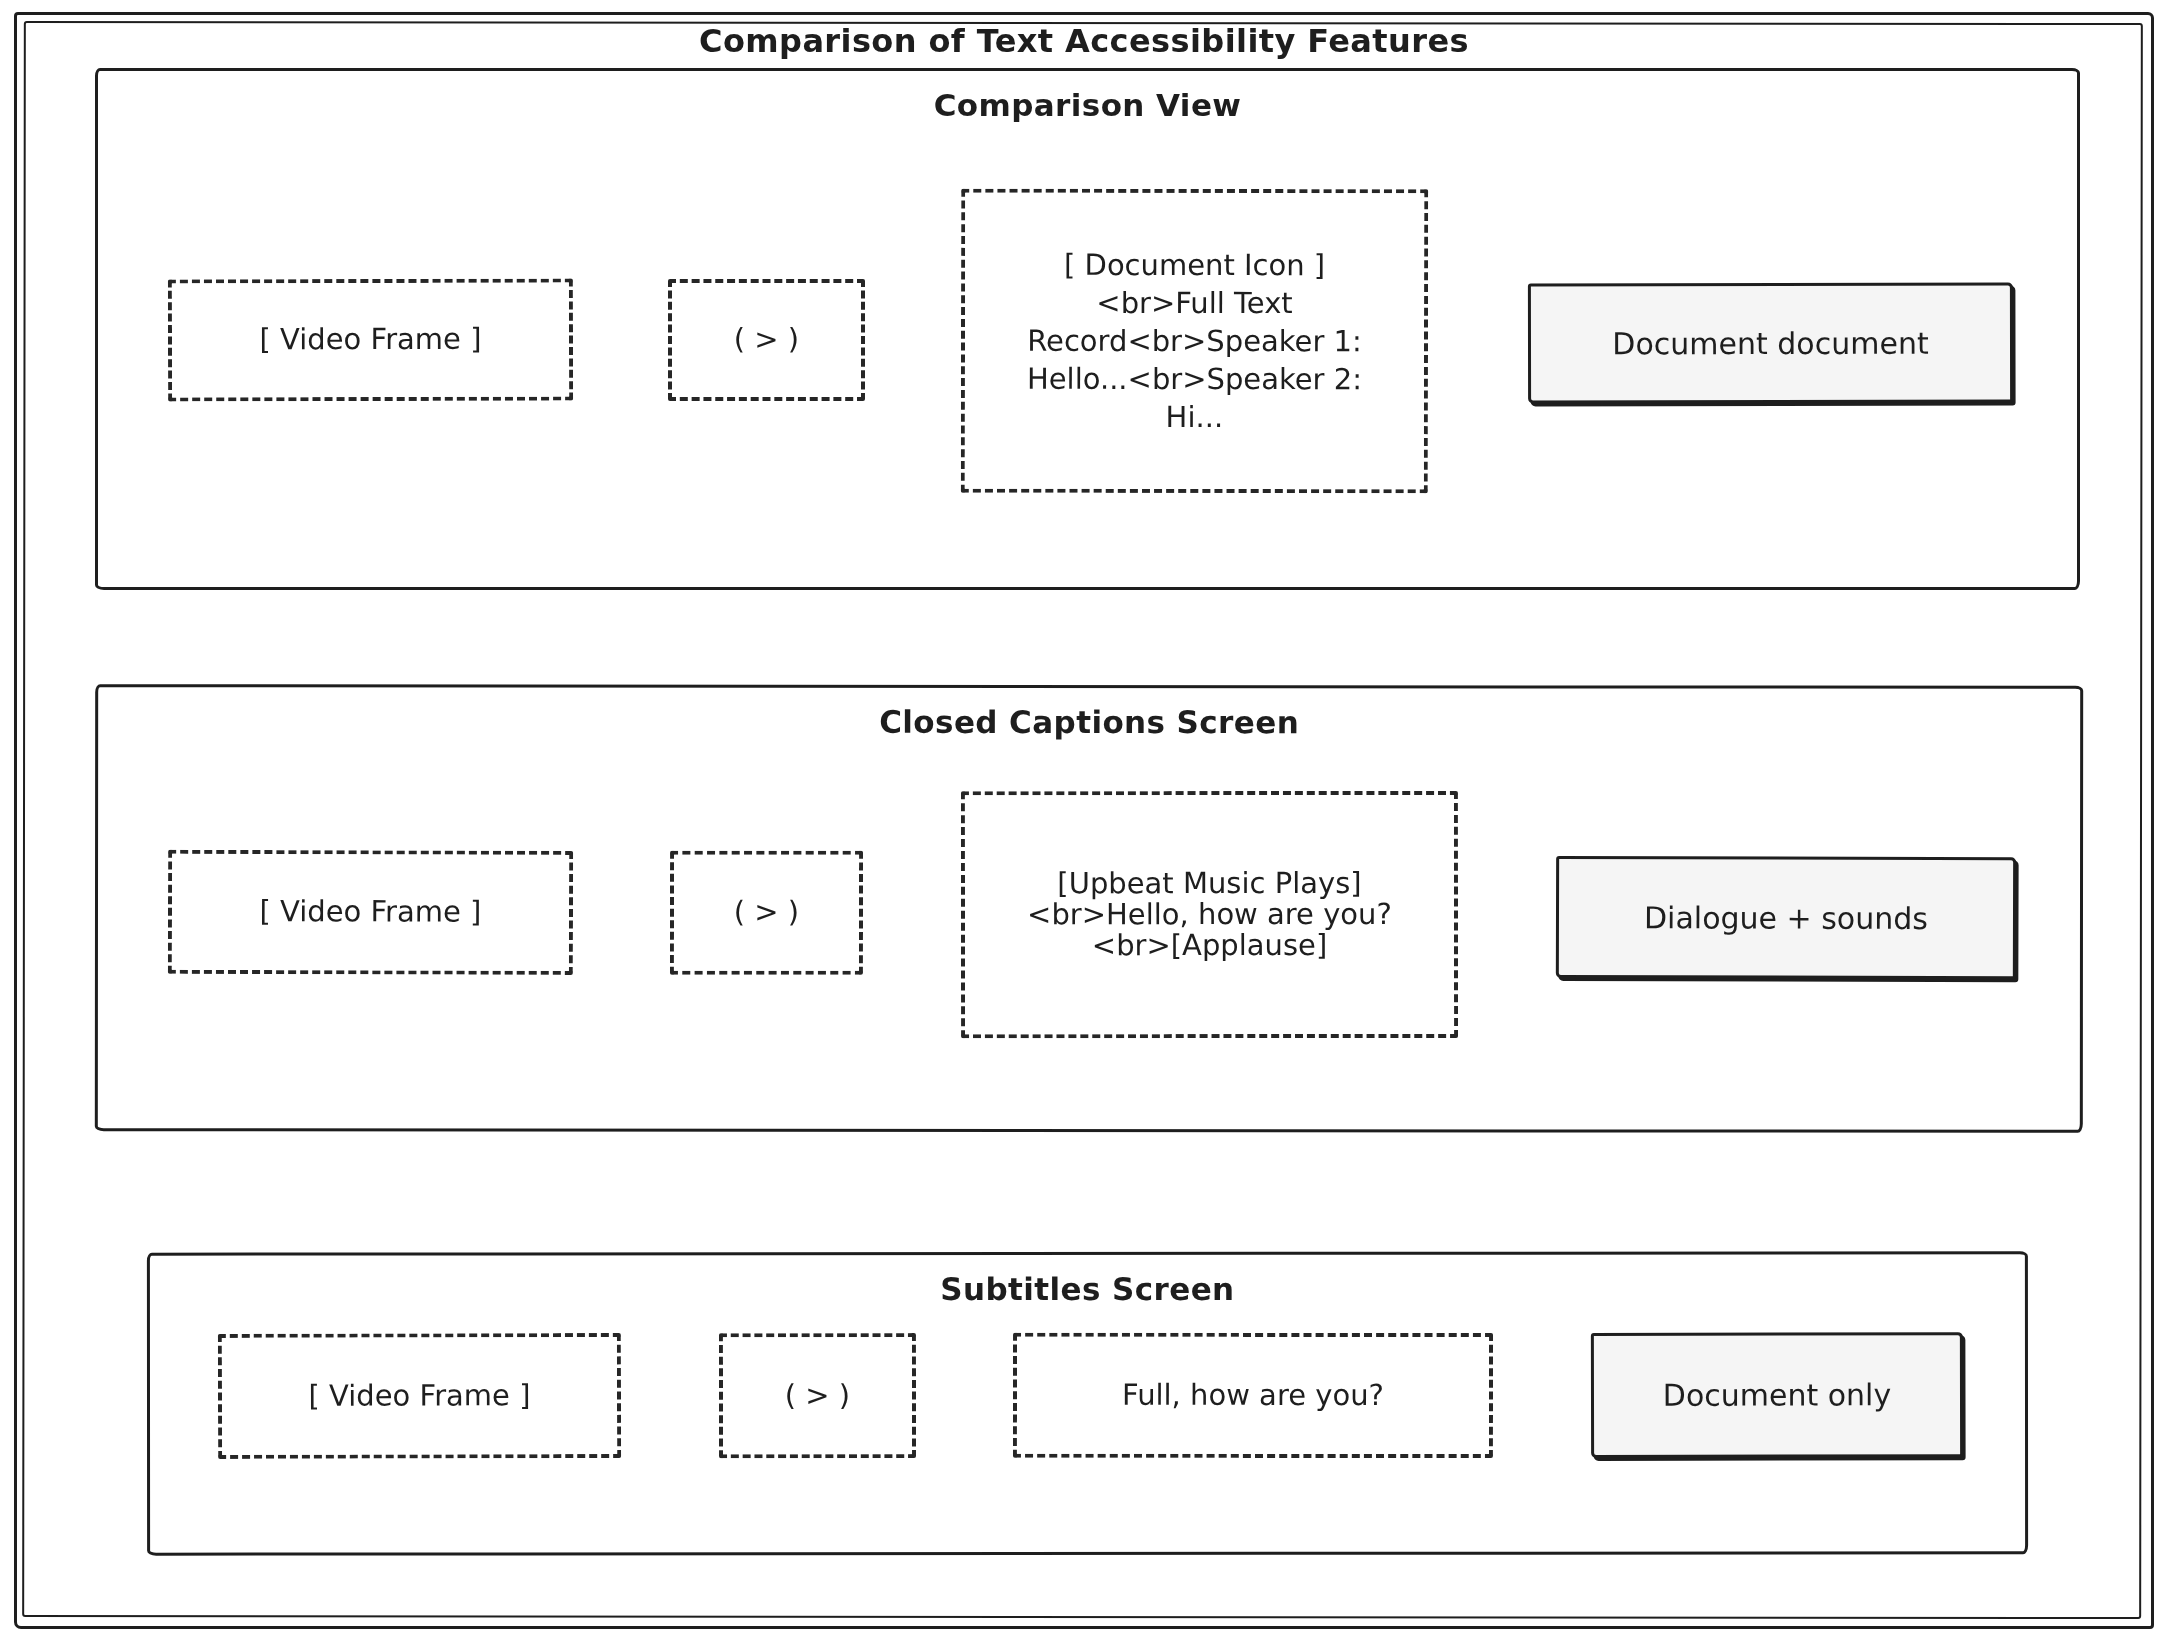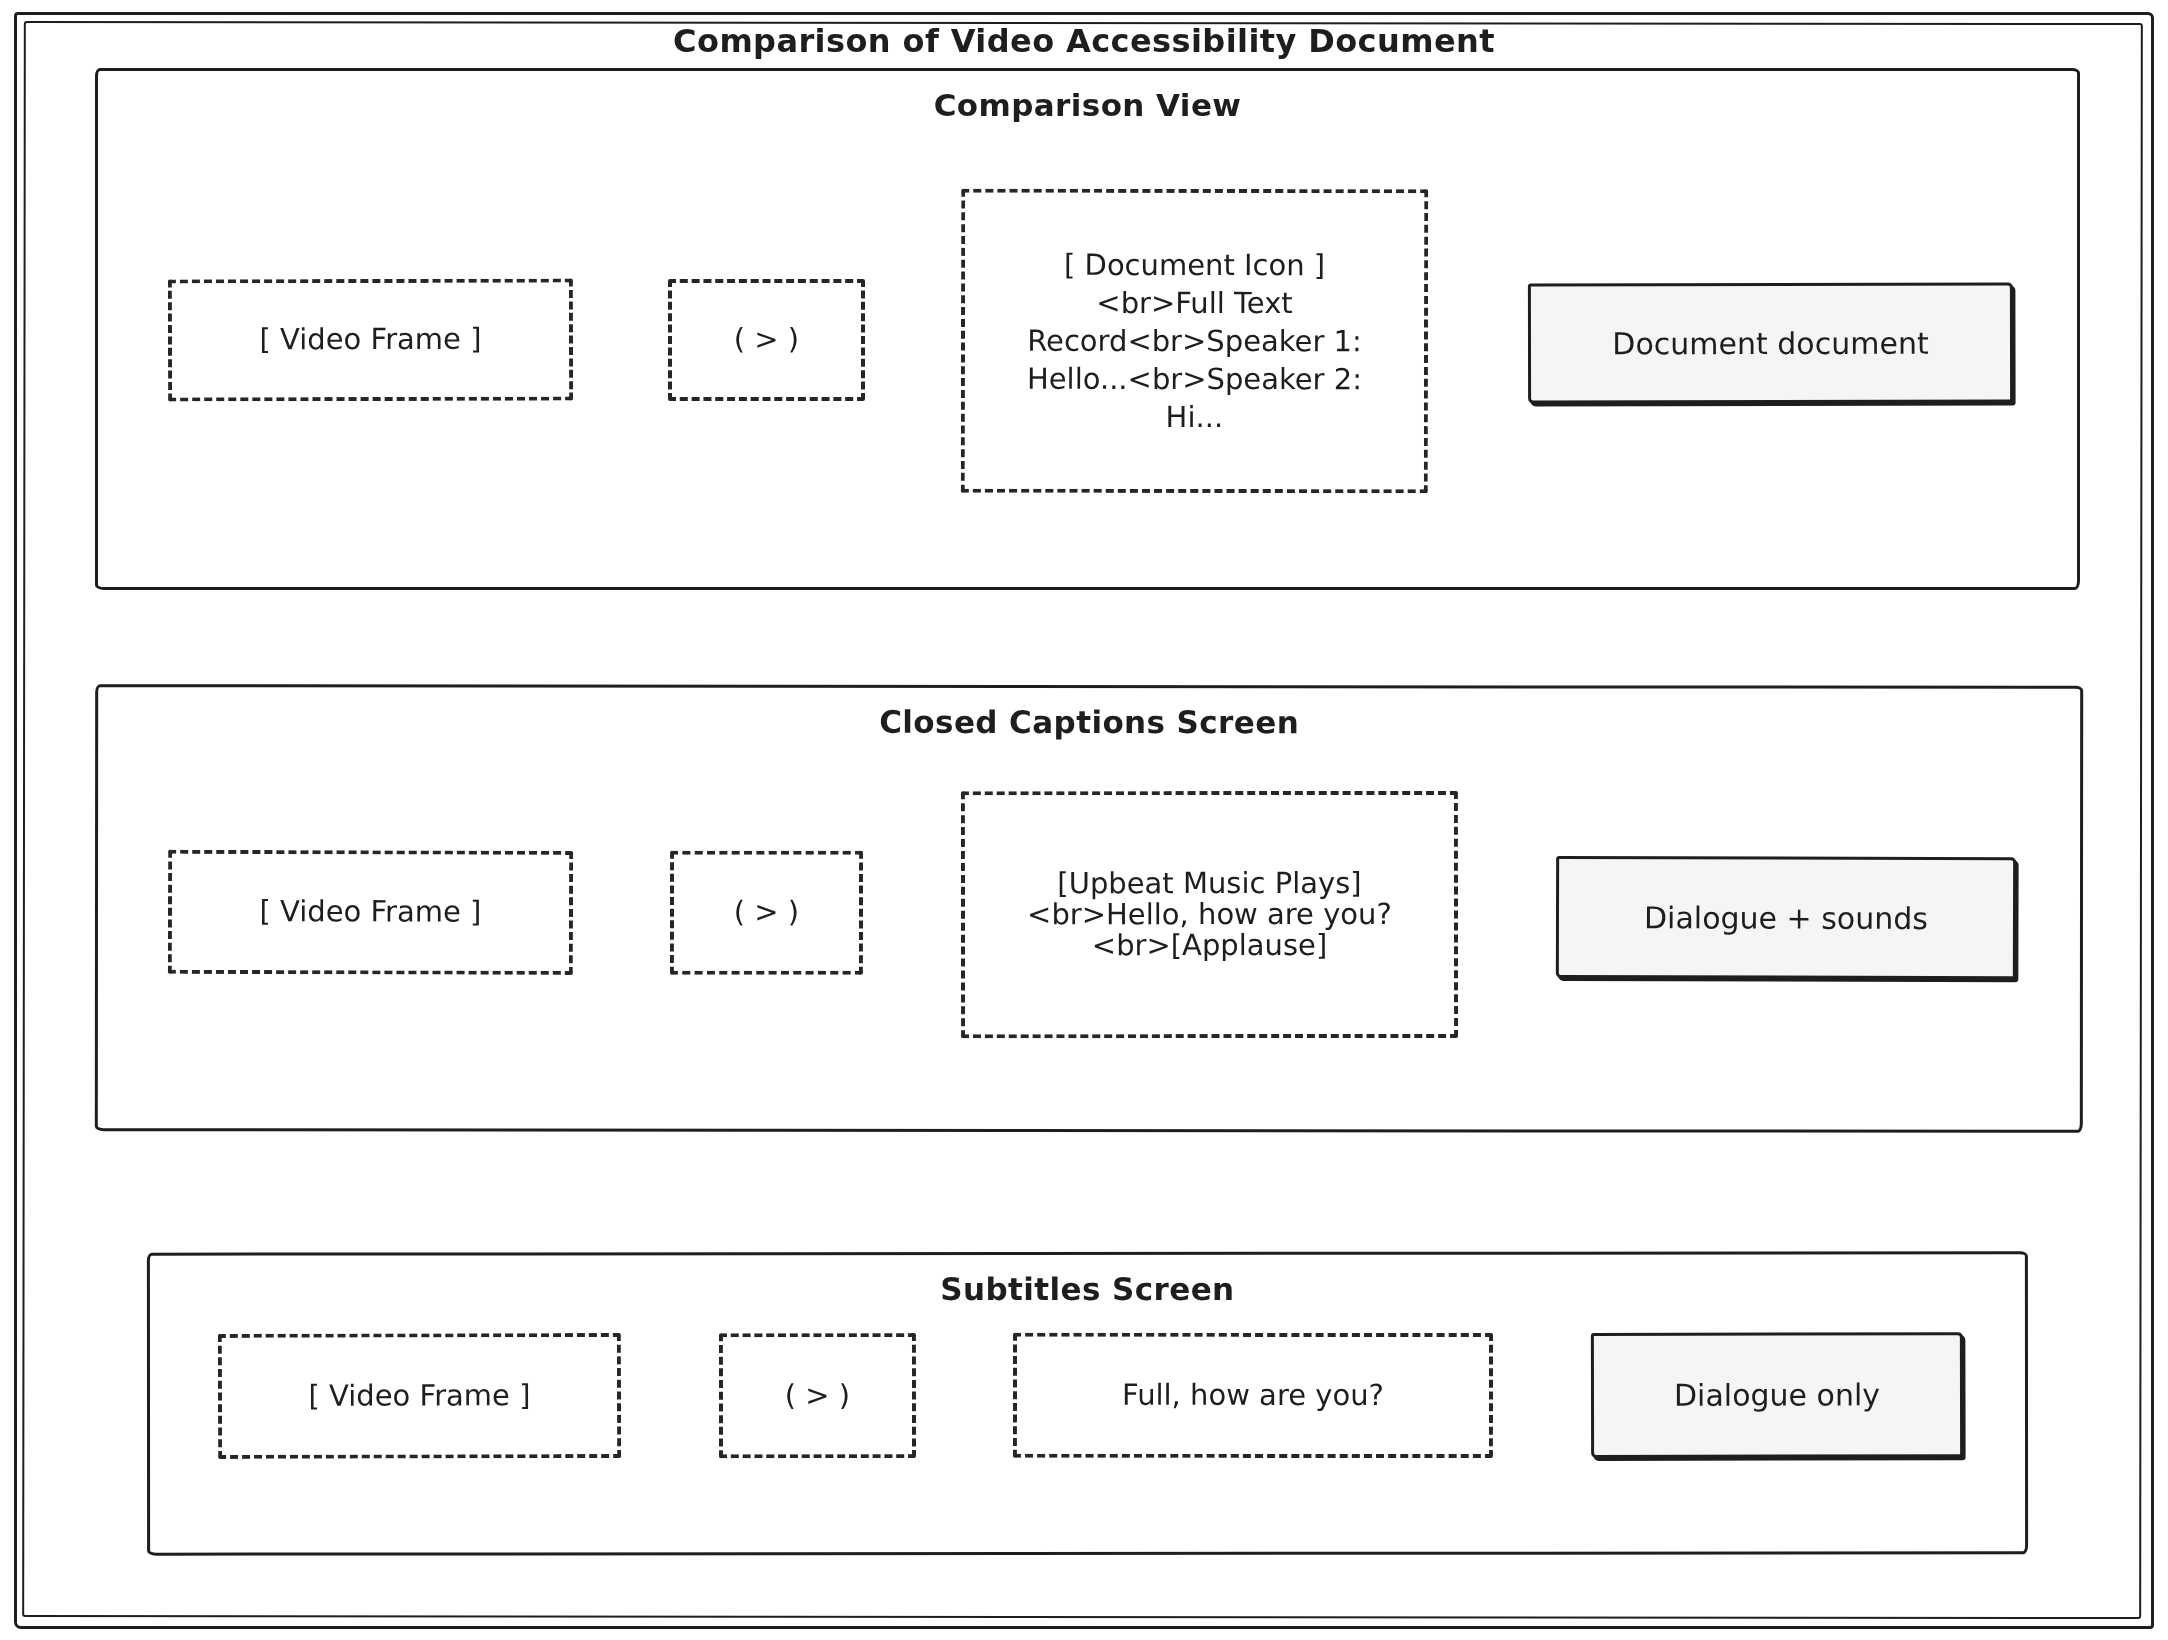--- a/index.html
+++ b/index.html
@@ -106,21 +106,21 @@
   #section-3 .content-box { left: 863px; top: 78px; width: 480px; height: 125px; transform: rotate(0.08deg); }
   #section-3 .result-label{ left: 1441px; top: 78px; width: 372px; height: 125px; transform: rotate(-0.08deg); }
 </style>
 </head>
 <body>
 
 <div class="canvas">
 
   <div class="outer-frame"></div>
 
-  <div class="main-title">Comparison of Video Accessibility Document</div>
+  <div class="main-title">Comparison of Text Accessibility Features</div>
 
   <div class="section" id="section-1">
     <div class="section-title">Comparison View</div>
     <div class="dashed-box video-frame">[ Video Frame ]</div>
     <div class="dashed-box play-btn">( &gt; )</div>
     <div class="dashed-box content-box">[ Document Icon ] &lt;br&gt;Full Text Record&lt;br&gt;Speaker 1: Hello...&lt;br&gt;Speaker 2: Hi...</div>
     <div class="label-box result-label">Document document</div>
   </div>
 
   <div class="section" id="section-2">
@@ -129,16 +129,16 @@
     <div class="dashed-box play-btn">( &gt; )</div>
     <div class="dashed-box content-box">[Upbeat Music Plays] &lt;br&gt;Hello, how are you? &lt;br&gt;[Applause]</div>
     <div class="label-box result-label">Dialogue + sounds</div>
   </div>
 
   <div class="section" id="section-3">
     <div class="section-title">Subtitles Screen</div>
     <div class="dashed-box video-frame">[ Video Frame ]</div>
     <div class="dashed-box play-btn">( &gt; )</div>
     <div class="dashed-box content-box">Full, how are you?</div>
-    <div class="label-box result-label">Dialogue only</div>
+    <div class="label-box result-label">Document only</div>
   </div>
 
 </div>
 
 </body></html>

